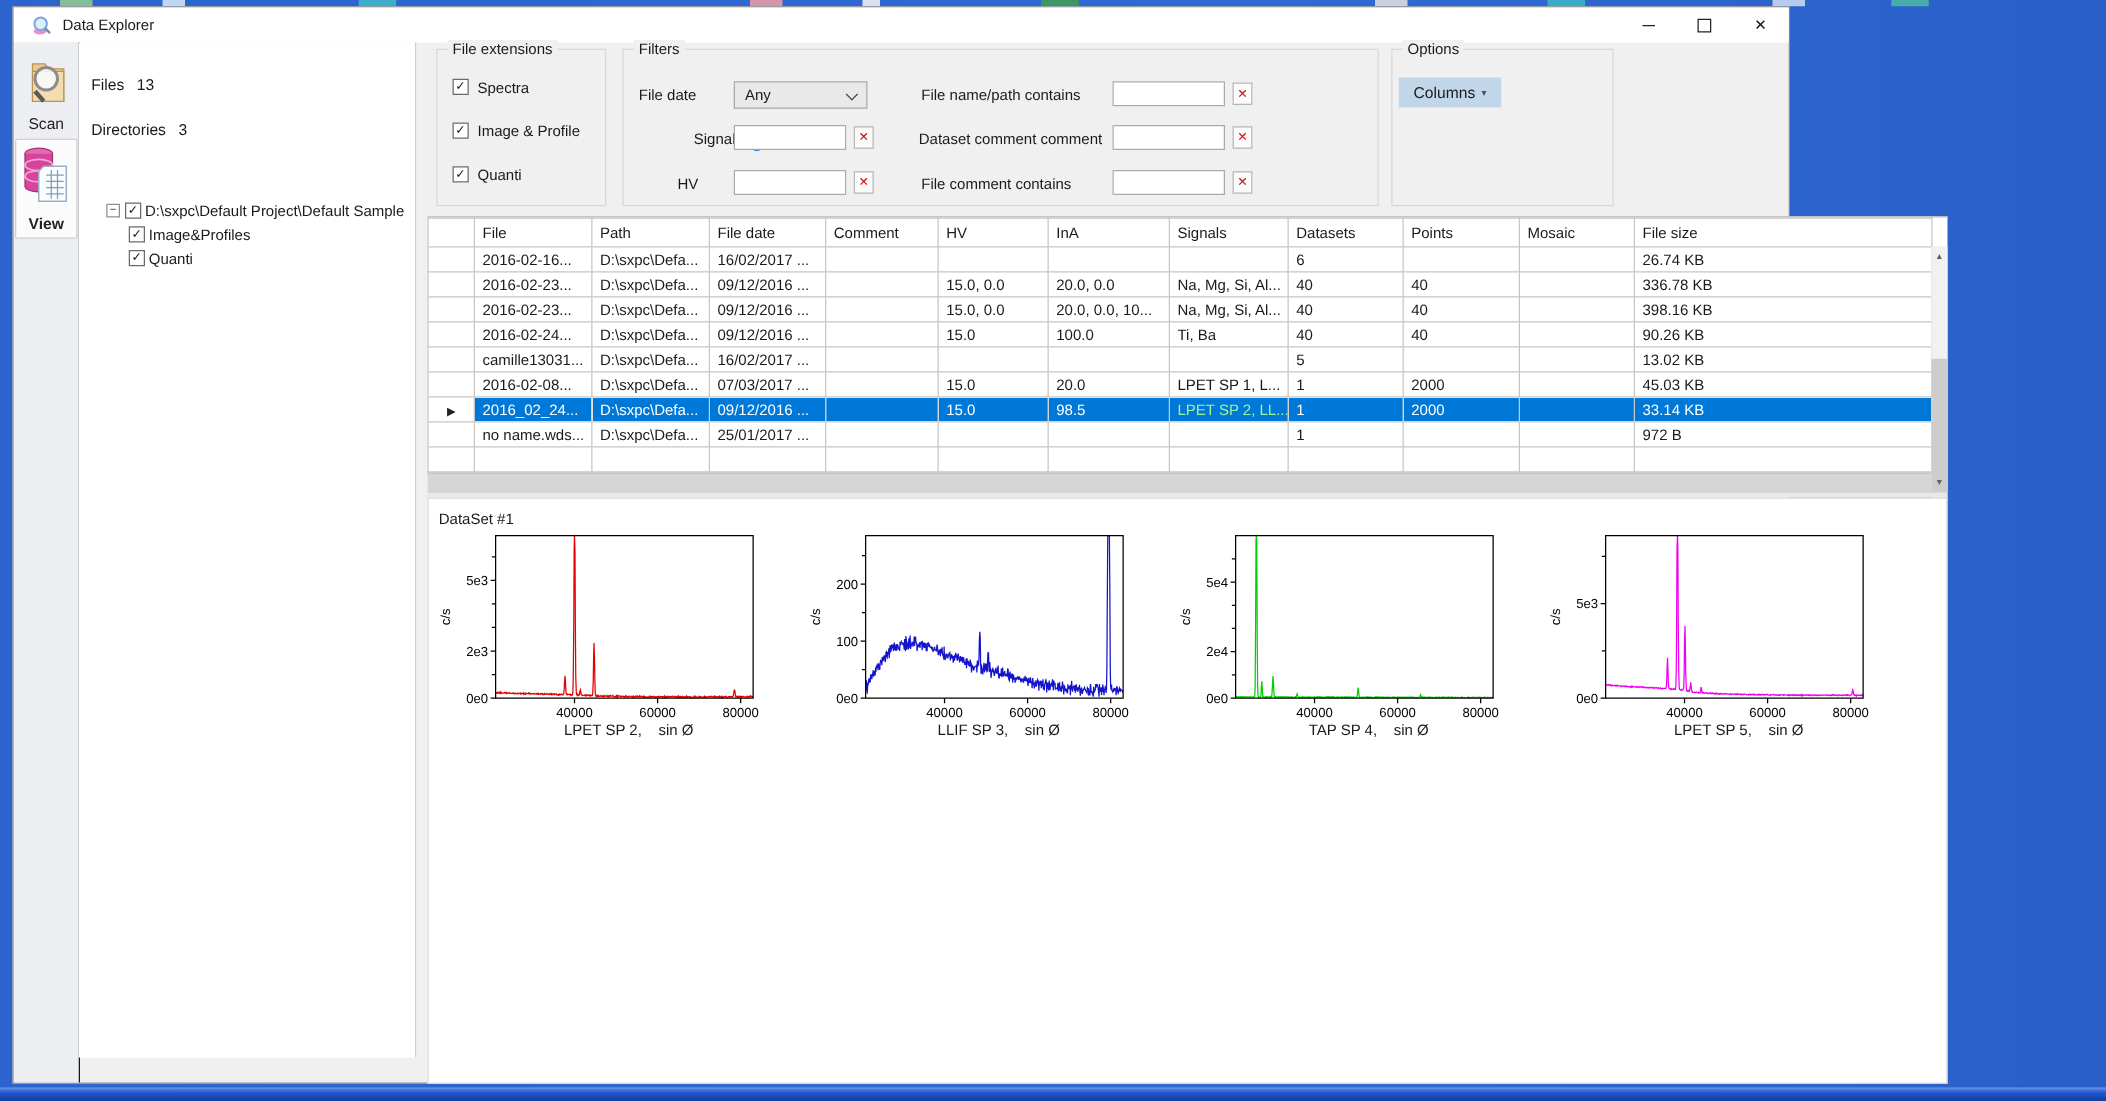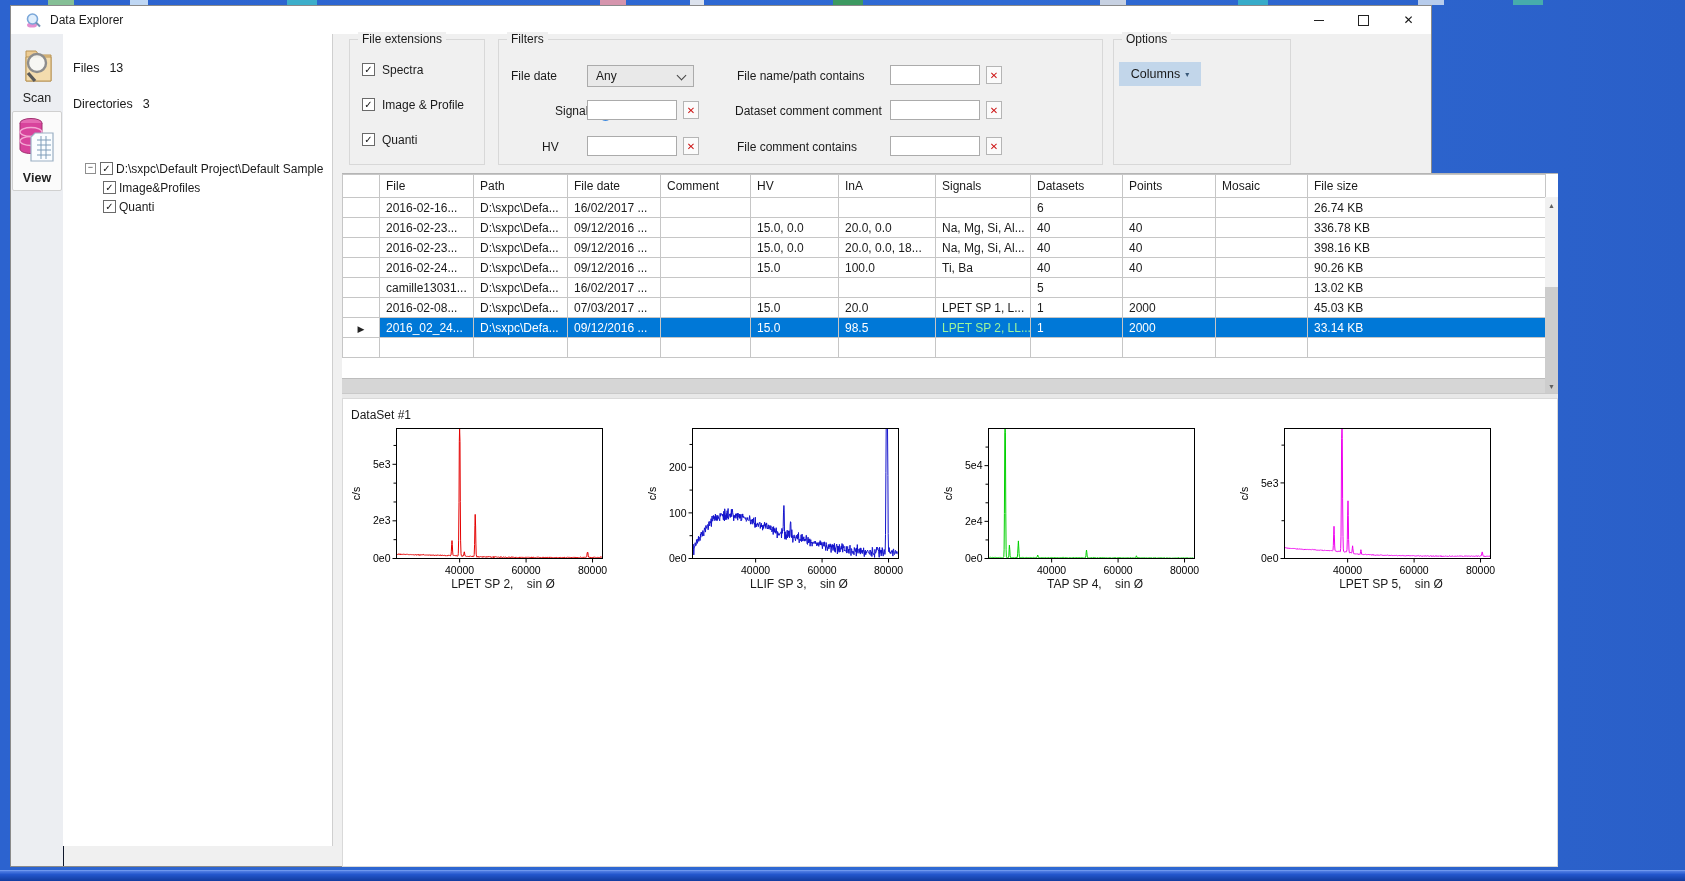--- a/index.html
+++ b/index.html
@@ -329,21 +329,21 @@
                   <td></td>
                   <td>336.78 KB</td>
                 </tr>
                 <tr>
                   <td class="selector"></td>
                   <td>2016-02-23...</td>
                   <td>D:\sxpc\Defa...</td>
                   <td>09/12/2016 ...</td>
                   <td></td>
                   <td>15.0, 0.0</td>
-                  <td>20.0, 0.0, 18...</td>
+                  <td>20.0, 0.0, 10...</td>
                   <td class="signals">Na, Mg, Si, Al...</td>
                   <td>40</td>
                   <td>40</td>
                   <td></td>
                   <td>398.16 KB</td>
                 </tr>
                 <tr>
                   <td class="selector"></td>
                   <td>2016-02-24...</td>
                   <td>D:\sxpc\Defa...</td>
@@ -391,20 +391,34 @@
                   <td>D:\sxpc\Defa...</td>
                   <td>09/12/2016 ...</td>
                   <td></td>
                   <td>15.0</td>
                   <td>98.5</td>
                   <td class="signals">LPET SP 2, LL...</td>
                   <td>1</td>
                   <td>2000</td>
                   <td></td>
                   <td>33.14 KB</td>
+                </tr>
+                <tr>
+                  <td class="selector"></td>
+                  <td>no name.wds...</td>
+                  <td>D:\sxpc\Defa...</td>
+                  <td>25/01/2017 ...</td>
+                  <td></td>
+                  <td></td>
+                  <td></td>
+                  <td class="signals"></td>
+                  <td>1</td>
+                  <td></td>
+                  <td></td>
+                  <td>972 B</td>
                 </tr>
                 <tr>
                   <td class="selector"></td>
                   <td class=""></td>
                   <td class=""></td>
                   <td class=""></td>
                   <td class=""></td>
                   <td class=""></td>
                   <td class=""></td>
                   <td class=""></td>

